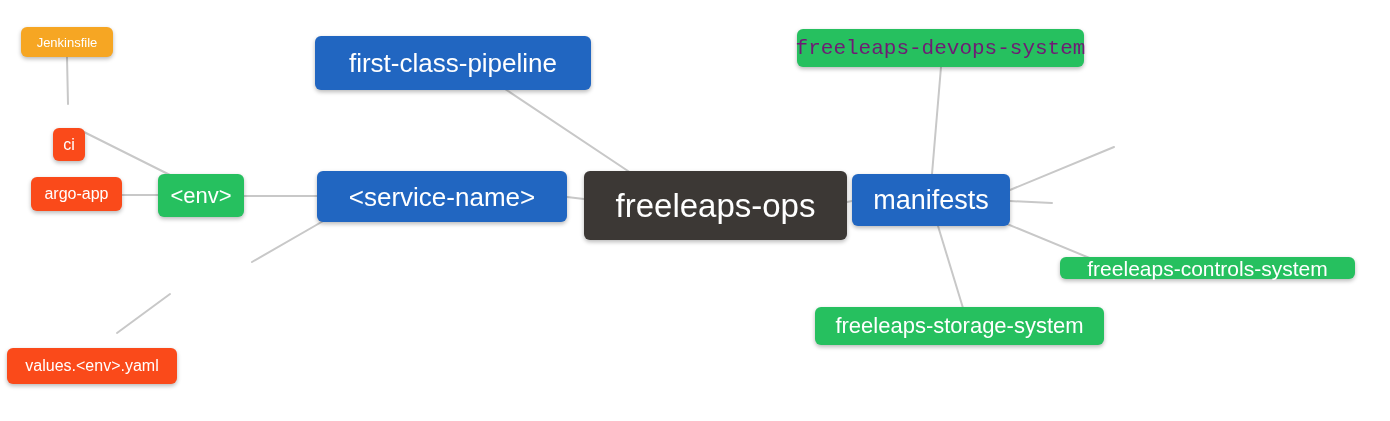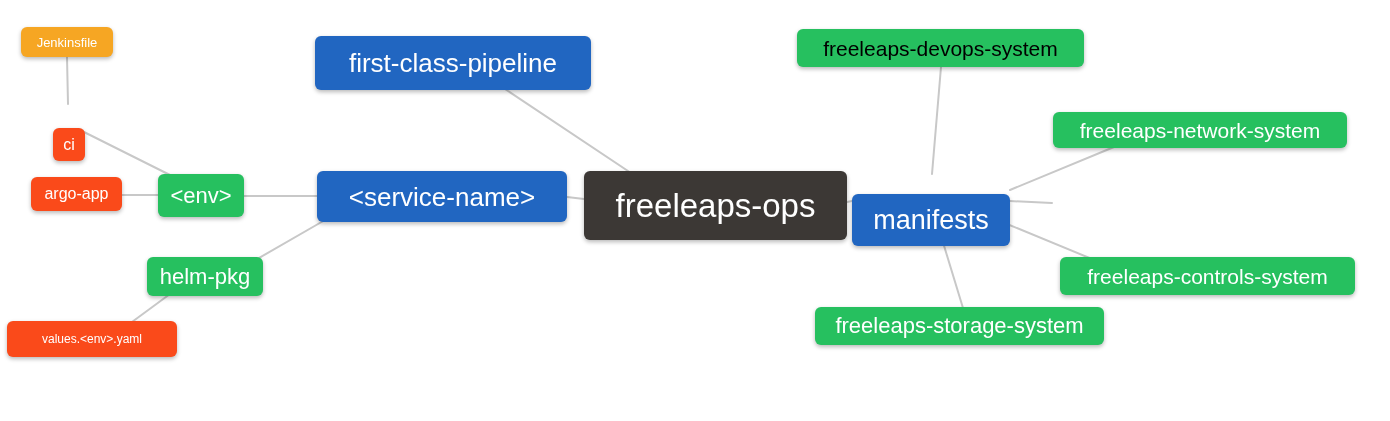--- a/index.html
+++ b/index.html
@@ -73,44 +73,38 @@
       </div>
       <div class="node" style="left: 53px; top: 104px; width: 32px; height: 33px; font-size: 16px; background: rgb(250, 74, 26); color: rgb(255, 255, 255); margin-top: 24px;">
         <span class="node-label">ci</span>
       </div>
       <div class="node" style="left: 31px; top: 177px; width: 91px; height: 34px; font-size: 16px; background: rgb(250, 74, 26); color: rgb(255, 255, 255);">
         <span class="node-label">argo-app</span>
       </div>
       <div class="node" style="left: 158px; top: 174px; width: 86px; height: 43px; font-size: 22px; background: rgb(38, 192, 95); color: rgb(255, 255, 255);">
         <span class="node-label">&lt;env&gt;</span>
       </div>
-      <div class="node" style="left: 147px; top: 257px; width: 116px; height: 39px; font-size: 22px; background: rgb(38, 192, 95); color: rgb(255, 255, 255);">
-        <span class="node-label">helm-pkg</span>
-      </div>
-      <div class="node" style="left: 7px; top: 321px; width: 170px; height: 36px; font-size: 12px; background: rgb(250, 74, 26); color: rgb(255, 255, 255);">
+      <div class="node" style="left: 7px; top: 348px; width: 170px; height: 36px; font-size: 16px; background: rgb(250, 74, 26); color: rgb(255, 255, 255);">
         <span class="node-label">values.&lt;env&gt;.yaml</span>
       </div>
       <div class="node" style="left: 315px; top: 36px; width: 276px; height: 54px; font-size: 26px; background: rgb(33, 102, 193); color: rgb(255, 255, 255);">
         <span class="node-label">first-class-pipeline</span>
       </div>
       <div class="node" style="left: 317px; top: 171px; width: 250px; height: 51px; font-size: 26px; background: rgb(33, 102, 193); color: rgb(255, 255, 255);">
         <span class="node-label">&lt;service-name&gt;</span>
       </div>
       <div class="node" style="left: 584px; top: 171px; width: 263px; height: 69px; font-size: 33px; background: rgb(60, 56, 53); color: rgb(255, 255, 255);">
         <span class="node-label">freeleaps-ops</span>
       </div>
-      <div class="node" style="left: 852px; top: 174px; width: 158px; height: 52px; font-size: 27px; background: rgb(33, 102, 193); color: rgb(255, 255, 255); margin-top: 20px;">
+      <div class="node" style="left: 852px; top: 174px; width: 158px; height: 52px; font-size: 27px; background: rgb(33, 102, 193); color: rgb(255, 255, 255);">
         <span class="node-label">manifests</span>
       </div>
-      <div class="node" style="left: 797px; top: 29px; width: 287px; height: 38px; font-size: 21px; background: rgb(38, 192, 95); color: #000000;">
+      <div class="node" style="left: 797px; top: 29px; width: 287px; height: 38px; font-size: 21px; background: rgb(38, 192, 95); color: #701a75; font-family: Liberation Mono, monospace;">
         <span class="node-label">freeleaps-devops-system</span>
       </div>
-      <div class="node" style="left: 1053px; top: 112px; width: 294px; height: 36px; font-size: 21px; background: rgb(38, 192, 95); color: rgb(255, 255, 255);">
-        <span class="node-label">freeleaps-network-system</span>
-      </div>
-      <div class="node" style="left: 1060px; top: 257px; width: 295px; height: 38px; font-size: 21px; background: rgb(38, 192, 95); color: rgb(255, 255, 255);">
+      <div class="node" style="left: 1060px; top: 257px; width: 295px; height: 22px; font-size: 21px; background: rgb(38, 192, 95); color: rgb(255, 255, 255);">
         <span class="node-label">freeleaps-controls-system</span>
       </div>
       <div class="node" style="left: 815px; top: 307px; width: 289px; height: 38px; font-size: 22px; background: rgb(38, 192, 95); color: rgb(255, 255, 255);">
         <span class="node-label">freeleaps-storage-system</span>
       </div>
     </div>
 </div>
 
 </body></html>

